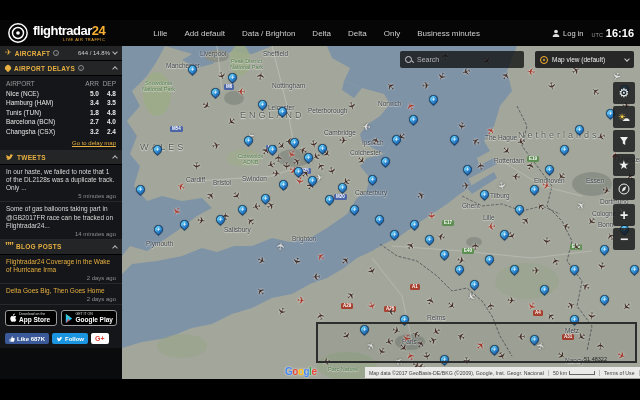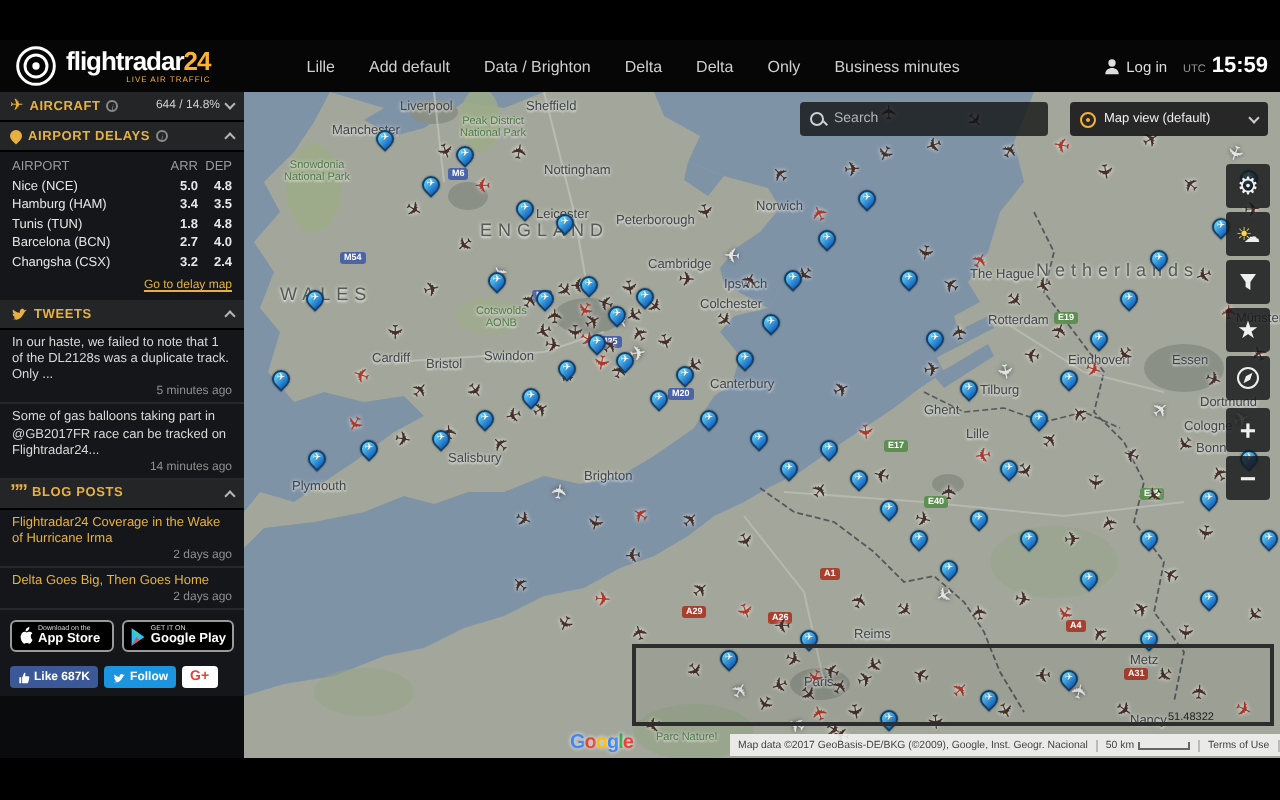--- a/index.html
+++ b/index.html
@@ -135,21 +135,21 @@
     <div class="top-right">
       <div class="login">
         <svg width="8" height="9" viewBox="0 0 10 11">
             <circle cx="5" cy="3" r="2.3" fill="#ddd"></circle>
             <path d="M0.8 10c0-2.4 1.9-3.8 4.2-3.8S9.2 7.6 9.2 10z" fill="#ddd"></path>
           </svg>
         <span>Log in</span>
       </div>
       <div class="clock">
         <span class="tz">UTC</span>
-        <span class="tm">15:59</span>
+        <span class="tm">16:16</span>
       </div>
     </div>
   </div>
 
   <div class="content">
 
     <aside class="sidebar">
       <div class="sec-head">
         <span class="sb-plane">✈</span>
         <span class="sec-title">AIRCRAFT</span>

